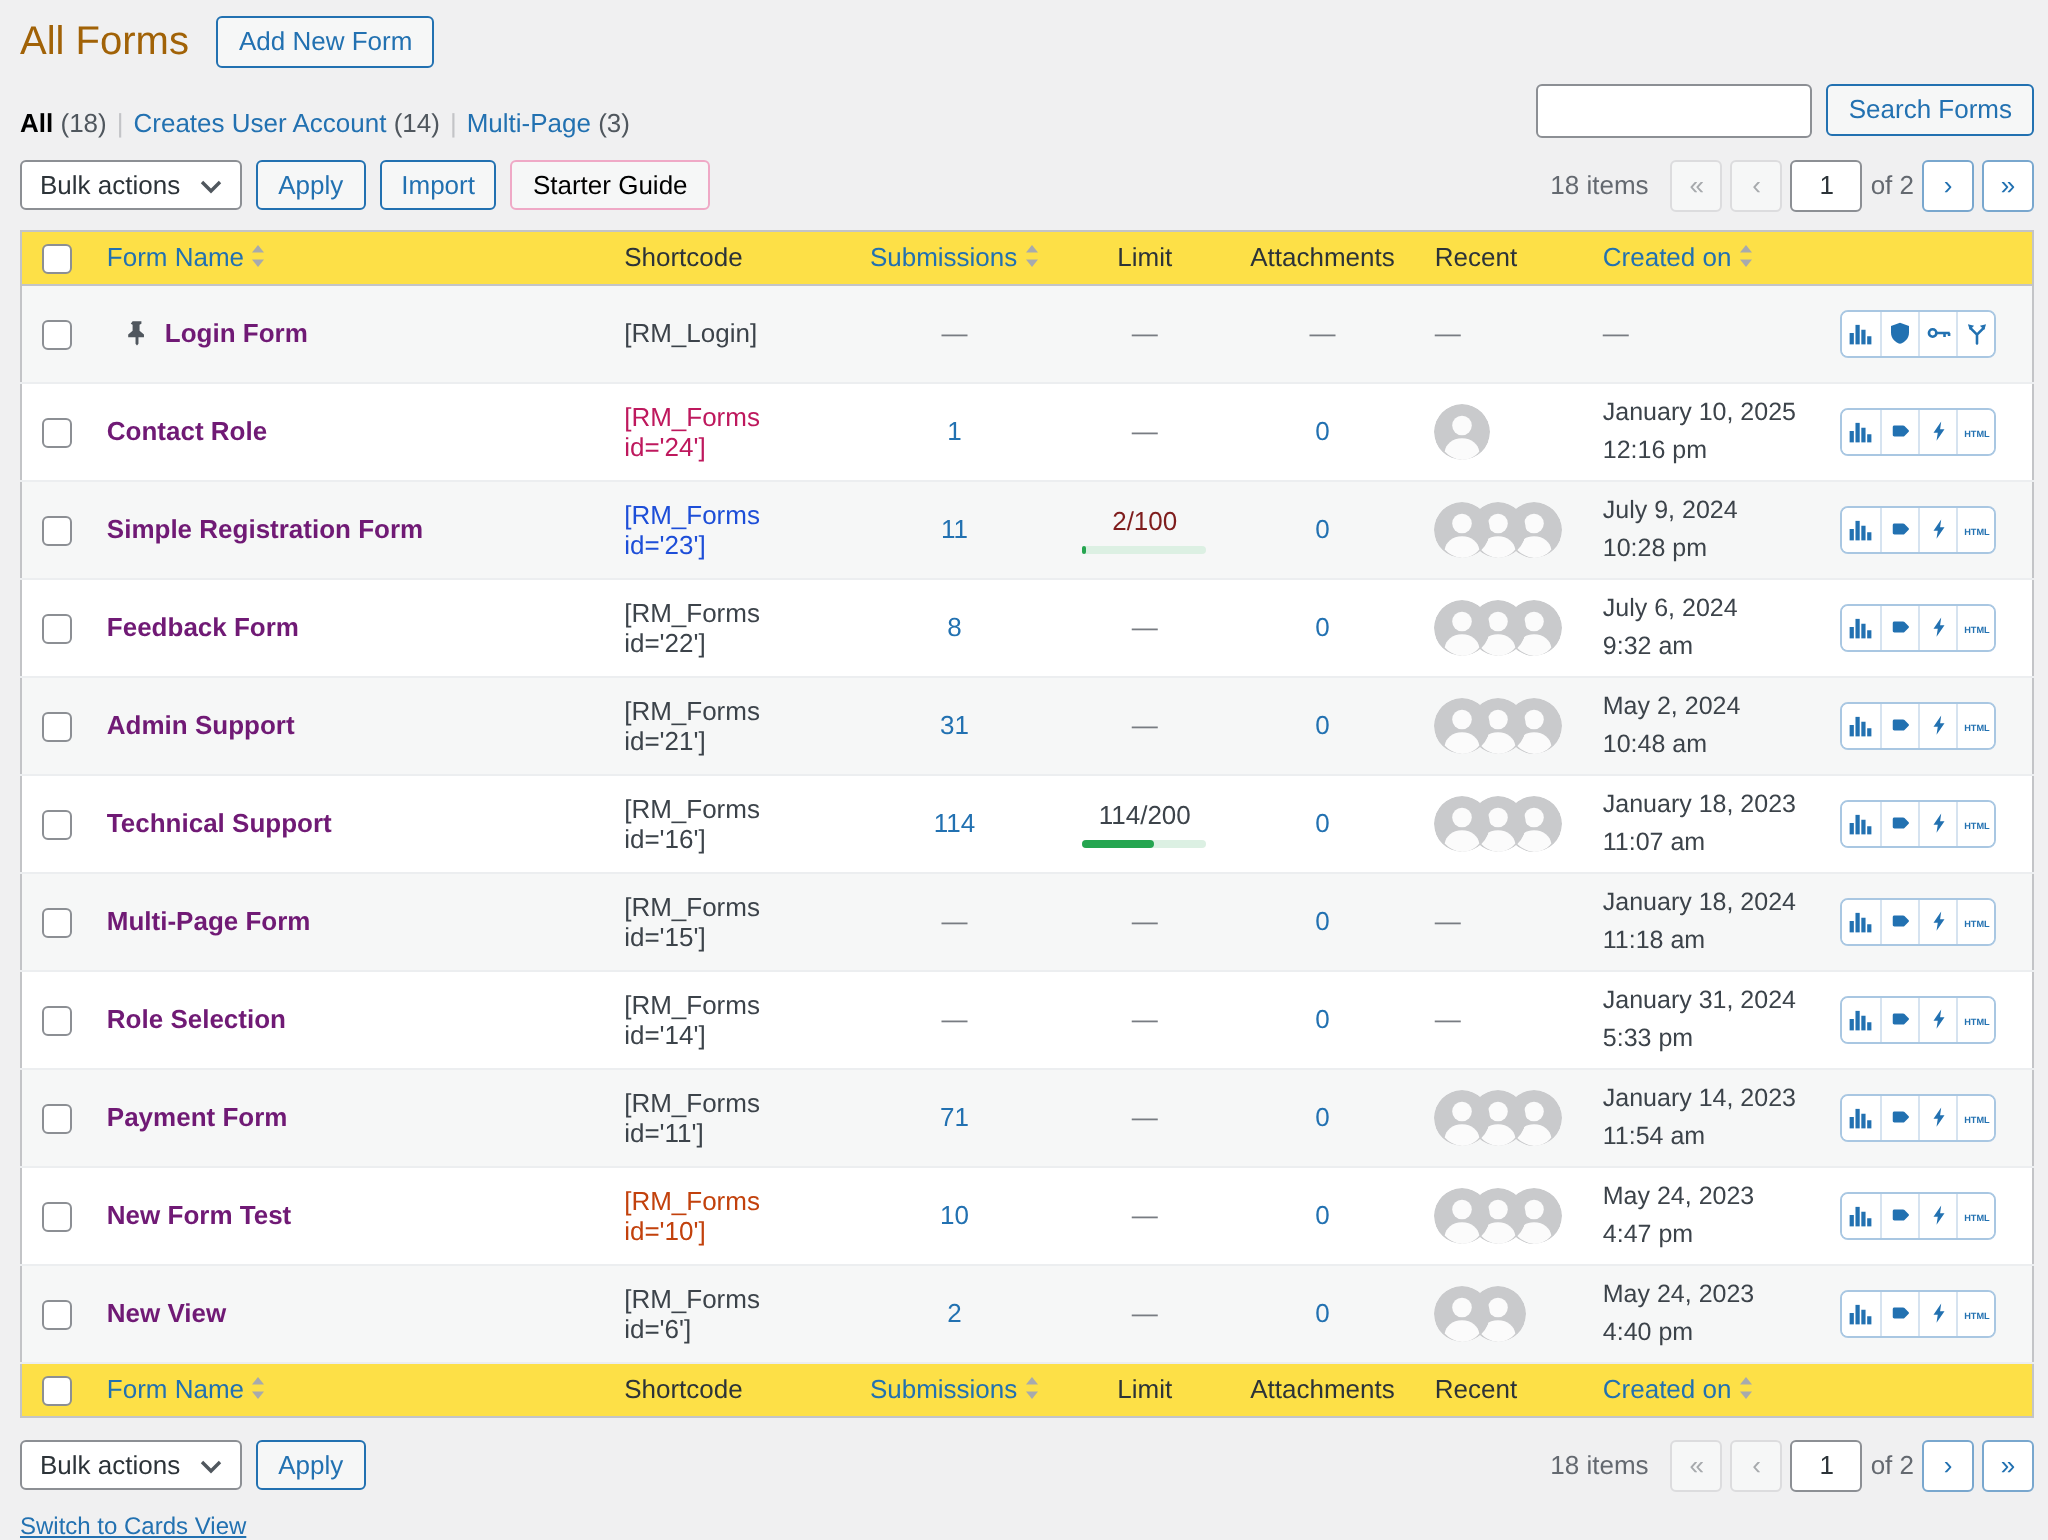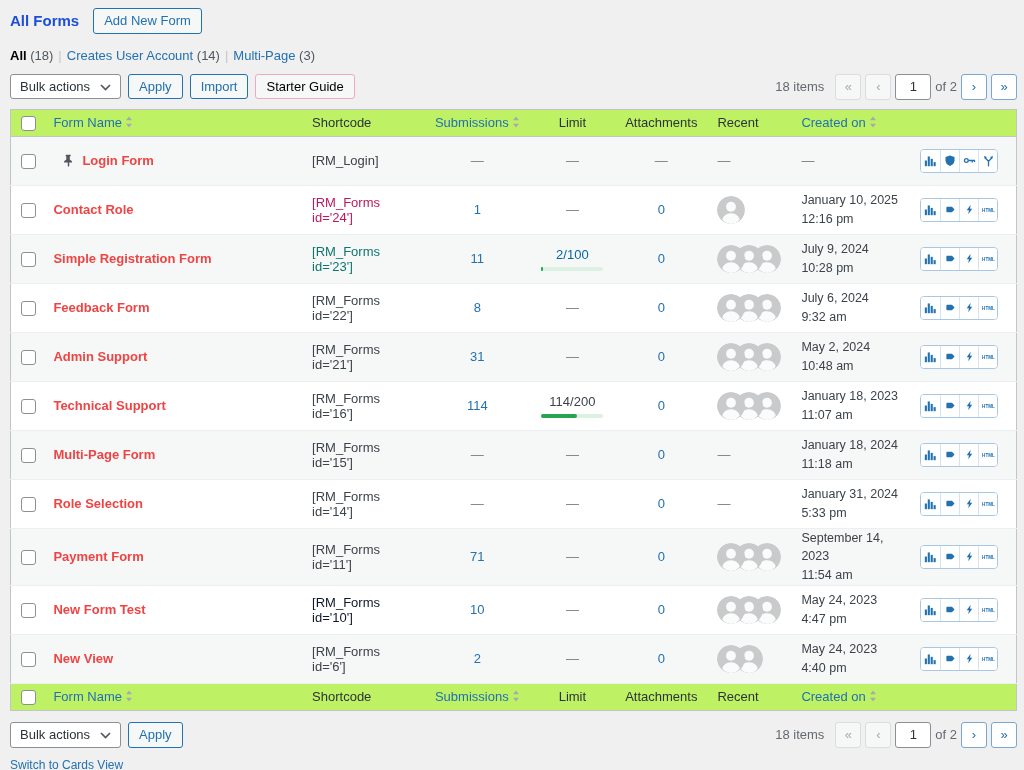--- a/index.html
+++ b/index.html
@@ -4,21 +4,21 @@
 <style>
   *{box-sizing:border-box}
   html,body{margin:0;padding:0}
   body{width:1024px;height:770px;overflow:hidden;background:#f0f0f1;
        font-family:"Liberation Sans",sans-serif;font-size:13px;color:#2c3338}
   .wrap{padding:8px 7px 0 10px}
 
   
   .rowA{display:flex;justify-content:space-between;align-items:center}
   .rowA .left{display:flex;align-items:center;gap:14px}
-  h1{font-size:15px;font-weight:700;color:#1d4ed8;margin:0;line-height:1.2}
+  h1{font-size:20px;font-weight:400;color:#a16207;margin:0;line-height:1.2}
   .btn{display:inline-flex;align-items:center;justify-content:center;background:#f6f7f7;
        border:1px solid #2271b1;color:#2271b1;border-radius:3px;padding:4px 10px;
        font-size:13px;cursor:pointer;font-family:inherit;line-height:1.2}
   .btn.pink{border-color:#efa9c6;color:#000000}
   .fake-select{display:inline-flex;align-items:center;gap:10px;background:#fff;border:1px solid #8c8f94;
        border-radius:3px;padding:4px 9px;color:#2c3338;cursor:pointer;line-height:1.2}
   .muted{color:#646970}
   .rowA .right{display:flex;align-items:center;gap:8px}
 
   .rowB{display:flex;justify-content:space-between;margin-top:8px;align-items:flex-end}
@@ -38,32 +38,32 @@
   .pbtn{width:26px;height:26px;display:flex;align-items:center;justify-content:center;border-radius:3px;
        font-size:13px;cursor:pointer;font-family:inherit;padding:0}
   .pbtn.disabled{background:#f6f7f7;border:1px solid #dcdcde;color:#a7aaad}
   .pbtn.active{background:#fff;border:1px solid #79a7ce;color:#2271b1}
   .pcur{width:36px;height:26px;border:1px solid #8c8f94;border-radius:3px;background:#fff;
        display:flex;align-items:center;justify-content:center;color:#2c3338}
 
   
   table{width:100%;border-collapse:collapse;background:#fff;border:1px solid #c3c4c7;margin-top:9px}
   thead th,tfoot th{height:27px;font-weight:400;font-size:13px;padding:0 10px;text-align:left;
-       background:#bef264;color:#2c3338;white-space:nowrap}
+       background:#fde047;color:#2c3338;white-space:nowrap}
   thead tr{border-bottom:1px solid #c3c4c7}
   tfoot tr{border-top:1px solid #c3c4c7}
   th .col-sort{color:#2271b1;cursor:pointer}
   .sorticon{vertical-align:-1px;margin-left:3px}
   .cb{width:34px;text-align:left;padding:0 0 0 10px}
   input[type=checkbox]{appearance:none;-webkit-appearance:none;width:15px;height:15px;margin:0;
        border:1px solid #8c8f94;border-radius:3px;background:#fff;cursor:pointer;vertical-align:middle}
   tbody td{height:49px;padding:0 10px;font-size:13px;vertical-align:middle}
   tbody tr:nth-child(odd){background:#f6f7f7}
   tbody tr{border-bottom:1px solid #eceef0}
-  .form-link{color:#ef4444;font-weight:600;text-decoration:none;cursor:pointer}
+  .form-link{color:#701a75;font-weight:600;text-decoration:none;cursor:pointer}
   .pin{margin-right:8px;margin-left:10px;vertical-align:-2px}
   .dash{color:#787c82}
   a.bluenum{color:#2271b1;text-decoration:none;cursor:pointer}
   .tc{text-align:center}
   .datecell div{line-height:1.5;color:#3c434a;font-size:12.5px}
   .limitwrap{display:inline-block}
   .limitbar{width:62px;height:4px;background:#dcf0e3;border-radius:2px;margin:5px auto 0}
   .limitfill{height:4px;background:#25a550;border-radius:2px}
   .avatars{display:flex}
   .avatar{width:28px;height:28px;border-radius:50%;position:relative}
@@ -85,20 +85,24 @@
 
   <div class="rowA">
     <div class="left">
       <h1>All Forms</h1>
       <button class="btn">Add New Form</button>
     </div>
   </div>
 
   <div class="rowB">
     <div class="filters" id="filters"><a class="active">All <span class="count">(18)</span></a><span class="sep">|</span><a class="">Creates User Account <span class="count">(14)</span></a><span class="sep">|</span><a class="">Multi-Page <span class="count">(3)</span></a></div>
+    <div class="searchbox">
+      <input type="text" value="" style="">
+      <button class="btn">Search Forms</button>
+    </div>
   </div>
 
   <div class="rowC">
     <div class="left-controls">
       <div class="fake-select">
         <span>Bulk actions</span>
         <span><svg width="11" height="7" viewBox="0 0 11 7">
               <path d="M1 1l4.5 4.5L10 1" fill="none" stroke="#50575e" stroke-width="1.7"></path>
             </svg></span>
       </div>
@@ -234,23 +238,23 @@
               <button class="abtn">
                 <svg width="15" height="10" viewBox="0 0 15 10">
                   <text x="7.5" y="7.4" font-size="4.6" font-weight="bold" text-anchor="middle" fill="#2271b1" font-family="Liberation Sans,sans-serif">HTML</text>
                 </svg>
               </button>
             </div></td>
         </tr>
         <tr>
           <td class="cb"><input type="checkbox" style=""></td>
           <td><a class="form-link">Simple Registration Form</a></td>
-          <td><span style="color:#0f766e">[RM_Forms id='23']</span></td>
+          <td><span style="color:#1d4ed8">[RM_Forms id='23']</span></td>
           <td class="tc"><a class="bluenum">11</a></td>
-          <td class="tc"><div class="limitwrap"><span style="color:#0369a1">2/100</span><div class="limitbar">
+          <td class="tc"><div class="limitwrap"><span style="color:#7f1d1d">2/100</span><div class="limitbar">
                 <div class="limitfill" style="width:2%"></div>
               </div></div></td>
           <td class="tc"><a class="bluenum">0</a></td>
           <td>
             <div class="avatars">
               <svg class="avatar" style="z-index:9;" viewBox="0 0 32 32">
                 <circle cx="16" cy="16" r="16" fill="#c9cacc"></circle>
                 <circle cx="16" cy="12.3" r="5.6" fill="#fbfbfb"></circle>
                 <path d="M16 19.6c-5.6 0-9.2 3.5-9.9 7.5A15.93 15.93 0 0 0 16 32c3.8 0 7.3-1.8 9.9-4.9-.7-4-4.3-7.5-9.9-7.5z" fill="#fbfbfb"></path>
               </svg>
@@ -562,21 +566,21 @@
                 <path d="M16 19.6c-5.6 0-9.2 3.5-9.9 7.5A15.93 15.93 0 0 0 16 32c3.8 0 7.3-1.8 9.9-4.9-.7-4-4.3-7.5-9.9-7.5z" fill="#fbfbfb"></path>
               </svg>
               <svg class="avatar" style="z-index:7;margin-left:-10px;" viewBox="0 0 32 32">
                 <circle cx="16" cy="16" r="16" fill="#c9cacc"></circle>
                 <circle cx="16" cy="12.3" r="5.6" fill="#fbfbfb"></circle>
                 <path d="M16 19.6c-5.6 0-9.2 3.5-9.9 7.5A15.93 15.93 0 0 0 16 32c3.8 0 7.3-1.8 9.9-4.9-.7-4-4.3-7.5-9.9-7.5z" fill="#fbfbfb"></path>
               </svg>
             </div>
           </td>
           <td class="datecell">
-            <div>September 14, 2023</div>
+            <div>January 14, 2023</div>
             <div>11:54 am</div>
           </td>
           <td class="actions-cell"><div class="actions">
               <button class="abtn">
                 <svg width="13" height="13" viewBox="0 0 16 16" fill="#2271b1">
                   <rect x="1" y="8" width="2.6" height="7"></rect>
                   <rect x="4.6" y="3" width="2.6" height="12"></rect>
                   <rect x="8.2" y="6" width="2.6" height="9"></rect>
                   <rect x="11.8" y="10" width="2.6" height="5"></rect>
                 </svg>
@@ -594,21 +598,21 @@
               <button class="abtn">
                 <svg width="15" height="10" viewBox="0 0 15 10">
                   <text x="7.5" y="7.4" font-size="4.6" font-weight="bold" text-anchor="middle" fill="#2271b1" font-family="Liberation Sans,sans-serif">HTML</text>
                 </svg>
               </button>
             </div></td>
         </tr>
         <tr>
           <td class="cb"><input type="checkbox" style=""></td>
           <td><a class="form-link">New Form Test</a></td>
-          <td><span style="color:#0f172a">[RM_Forms id='10']</span></td>
+          <td><span style="color:#c2410c">[RM_Forms id='10']</span></td>
           <td class="tc"><a class="bluenum">10</a></td>
           <td class="tc"><span class="dash">—</span></td>
           <td class="tc"><a class="bluenum">0</a></td>
           <td>
             <div class="avatars">
               <svg class="avatar" style="z-index:9;" viewBox="0 0 32 32">
                 <circle cx="16" cy="16" r="16" fill="#c9cacc"></circle>
                 <circle cx="16" cy="12.3" r="5.6" fill="#fbfbfb"></circle>
                 <path d="M16 19.6c-5.6 0-9.2 3.5-9.9 7.5A15.93 15.93 0 0 0 16 32c3.8 0 7.3-1.8 9.9-4.9-.7-4-4.3-7.5-9.9-7.5z" fill="#fbfbfb"></path>
               </svg>

